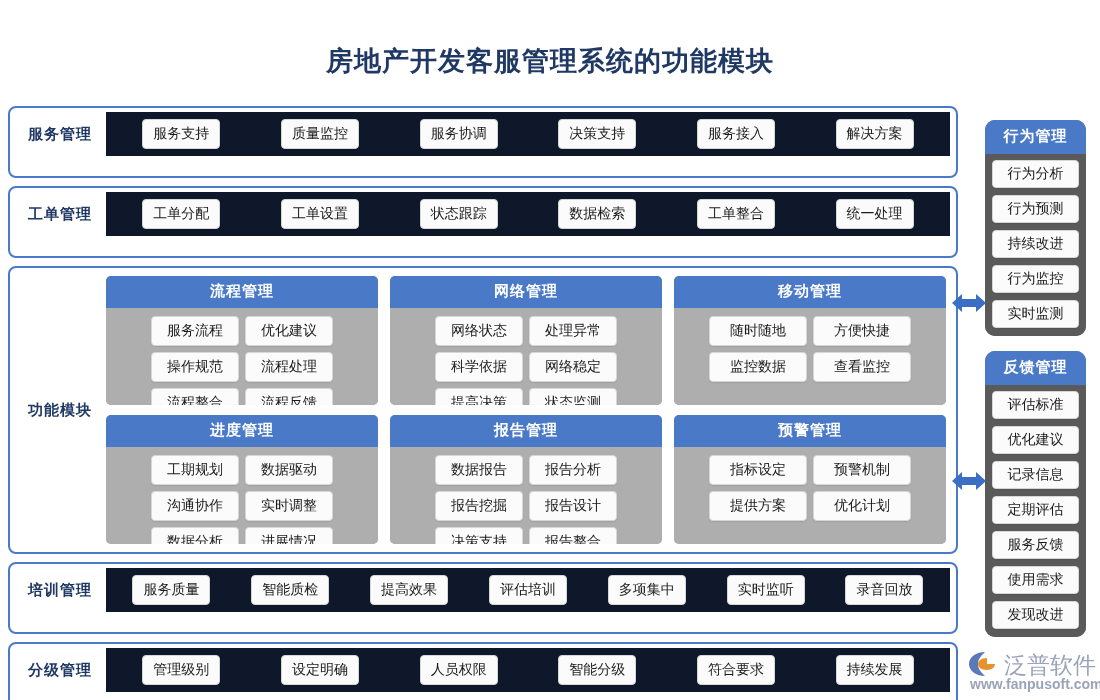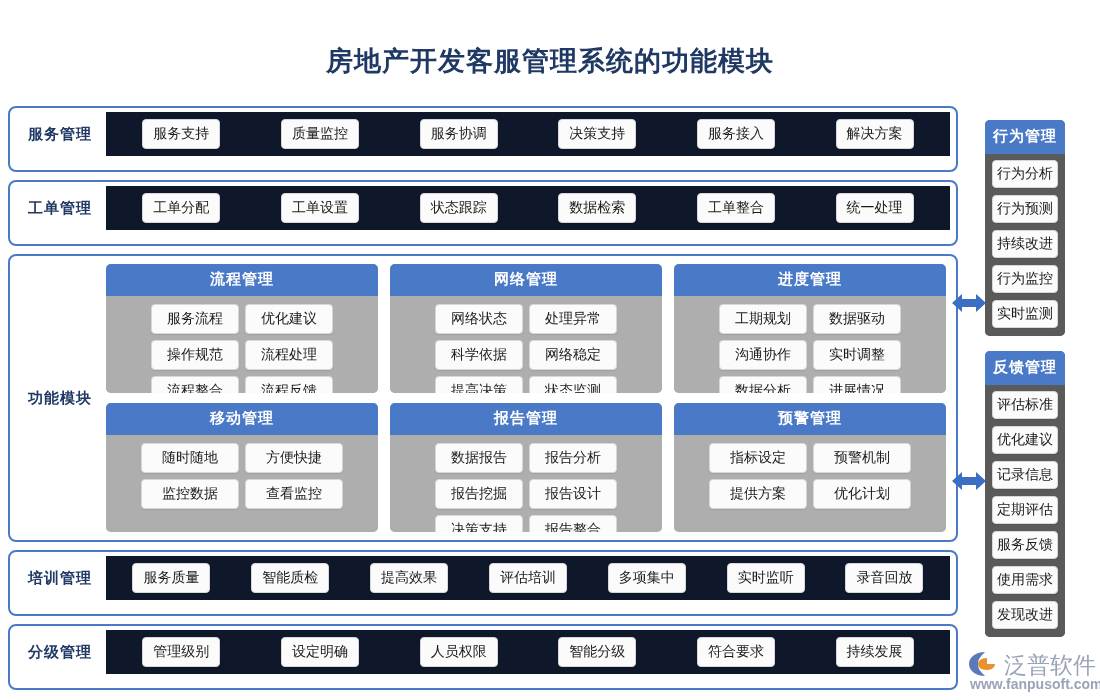--- a/index.html
+++ b/index.html
@@ -46,21 +46,21 @@
   
   .panel {
     position: relative;
     background: #ffffff;
     border: 2px solid #4a7ac7;
     border-radius: 8px;
     box-sizing: border-box;
     display: flex;
     align-items: center;
     margin-bottom: 8px;
-    padding: 4px 6px 14px 4px;
+    padding: 4px 6px 20px 4px;
   }
 
   .panel-label {
     flex: 0 0 auto;
     width: 92px;
     text-align: center;
     color: #1f3864;
     font-weight: bold;
     font-size: 15px;
     letter-spacing: 1px;
@@ -153,22 +153,22 @@
   }
 
   
   .cols3 .chip { width: 68px; text-align: center; }
   
   .cols2 .chip { width: 78px; text-align: center; }
 
   
   .side-col {
     position: absolute;
-    width: 80px;
-    border-radius: 5px;
+    width: 101px;
+    border-radius: 10px;
     overflow: hidden;
     background: #5a5a5a;
     box-sizing: border-box;
   }
 
   #side-behavior { left: 985px; top: 14px; }
   #side-feedback { left: 985px; top: 245px; }
 
   .side-header {
     background: #4a7ac7;
@@ -292,39 +292,39 @@
           <div class="subcard-body">
             <div class="chip">网络状态</div>
             <div class="chip">处理异常</div>
             <div class="chip">科学依据</div>
             <div class="chip">网络稳定</div>
             <div class="chip">提高决策</div>
             <div class="chip">状态监测</div>
           </div>
         </div>
 
+        <div class="subcard cols2">
+          <div class="subcard-header">移动管理</div>
+          <div class="subcard-body">
+            <div class="chip">随时随地</div>
+            <div class="chip">方便快捷</div>
+            <div class="chip">监控数据</div>
+            <div class="chip">查看监控</div>
+          </div>
+        </div>
+
         <div class="subcard cols3">
           <div class="subcard-header">进度管理</div>
           <div class="subcard-body">
             <div class="chip">工期规划</div>
             <div class="chip">数据驱动</div>
             <div class="chip">沟通协作</div>
             <div class="chip">实时调整</div>
             <div class="chip">数据分析</div>
             <div class="chip">进展情况</div>
-          </div>
-        </div>
-
-        <div class="subcard cols2">
-          <div class="subcard-header">移动管理</div>
-          <div class="subcard-body">
-            <div class="chip">随时随地</div>
-            <div class="chip">方便快捷</div>
-            <div class="chip">监控数据</div>
-            <div class="chip">查看监控</div>
           </div>
         </div>
 
         <div class="subcard cols3">
           <div class="subcard-header">报告管理</div>
           <div class="subcard-body">
             <div class="chip">数据报告</div>
             <div class="chip">报告分析</div>
             <div class="chip">报告挖掘</div>
             <div class="chip">报告设计</div>

